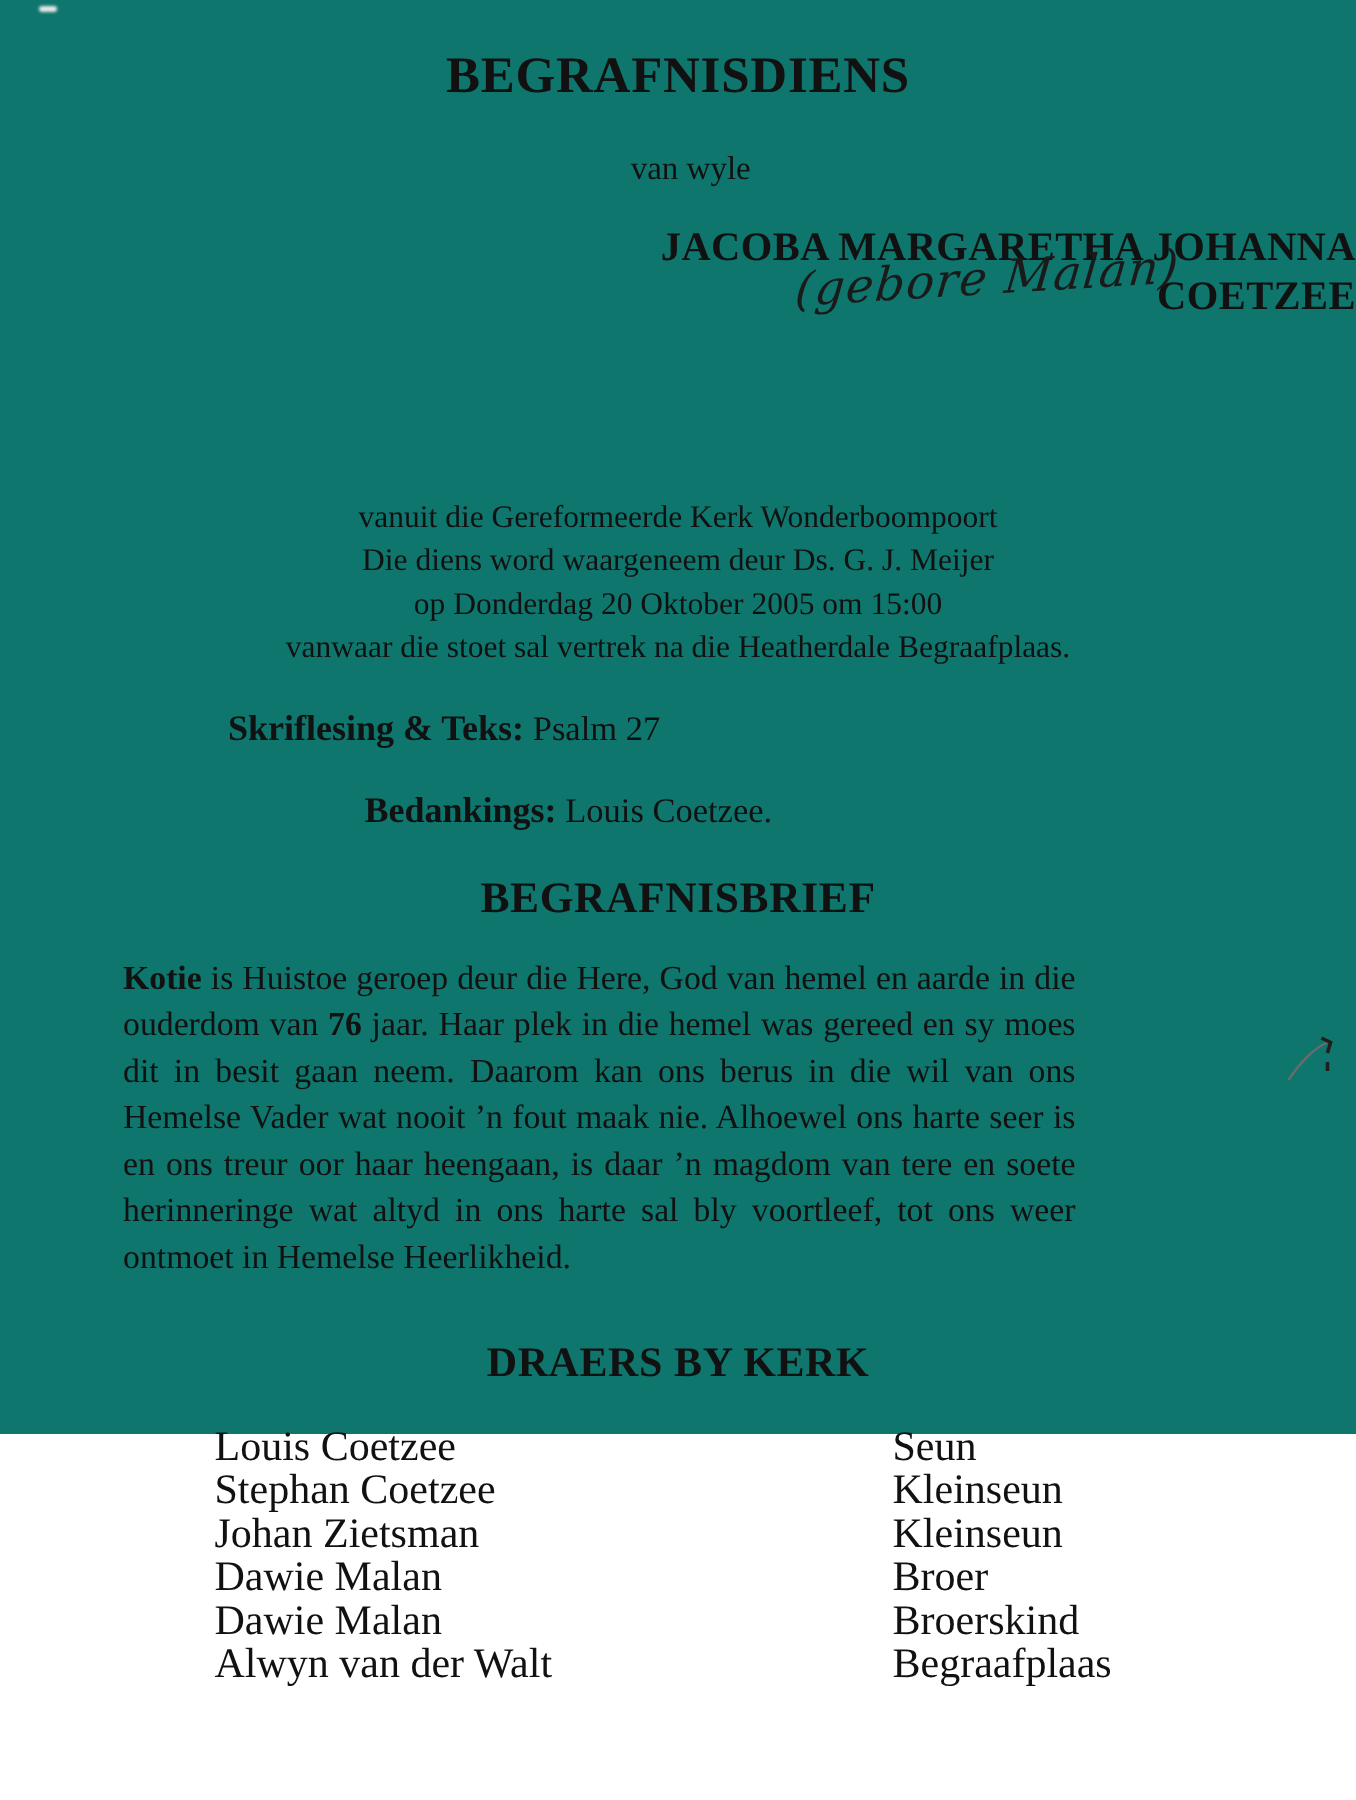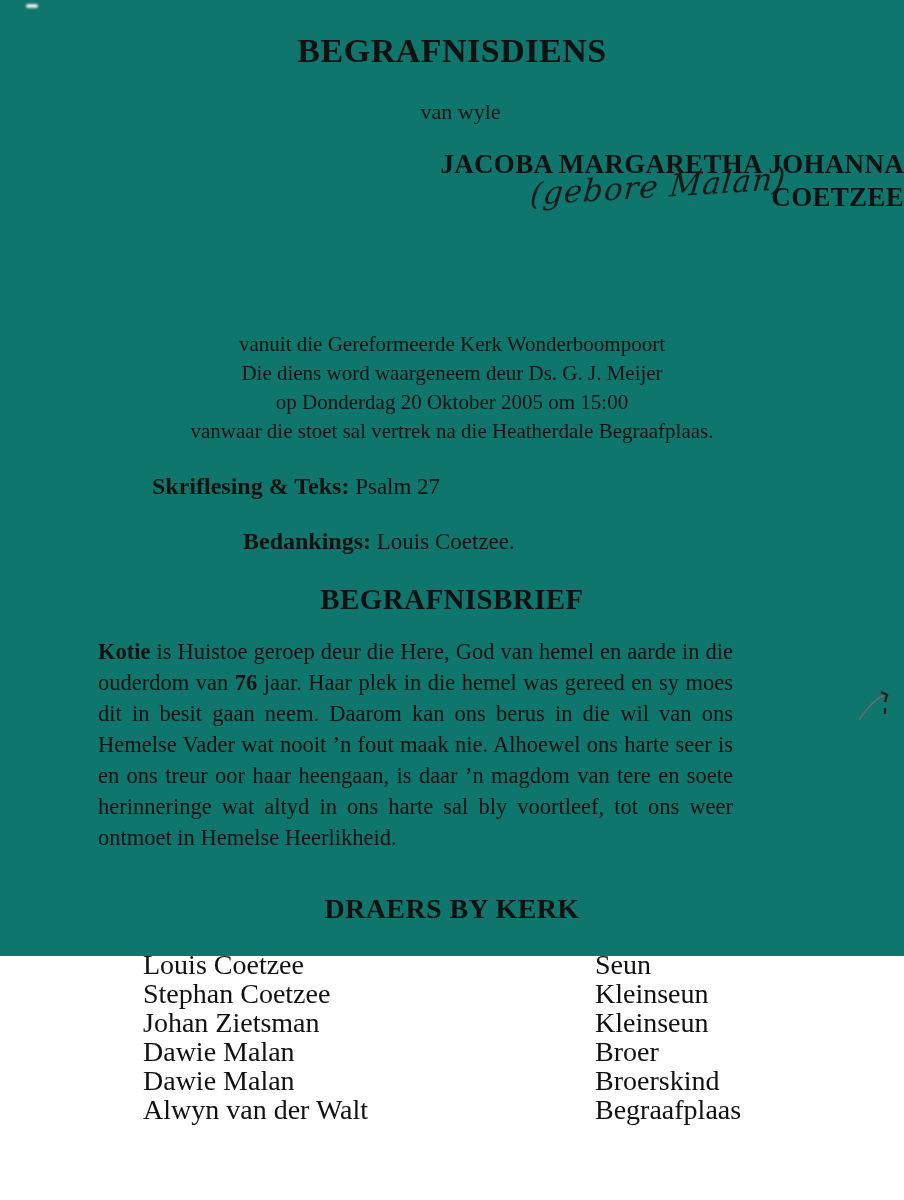--- a/index.html
+++ b/index.html
@@ -126,21 +126,21 @@
     right: 0;
     text-align: center;
     font-weight: bold;
     font-size: 29px;
     letter-spacing: 0.4px;
   }
 
   .letter-body {
     position: absolute;
     top: 636px;
-    left: 98px;
+    left: 82px;
     width: 635px;
     font-size: 22.5px;
     line-height: 31px;
     text-align: justify;
   }
   .letter-body b { font-weight: bold; }
 
   .draers-heading {
     position: absolute;
     top: 893px;

